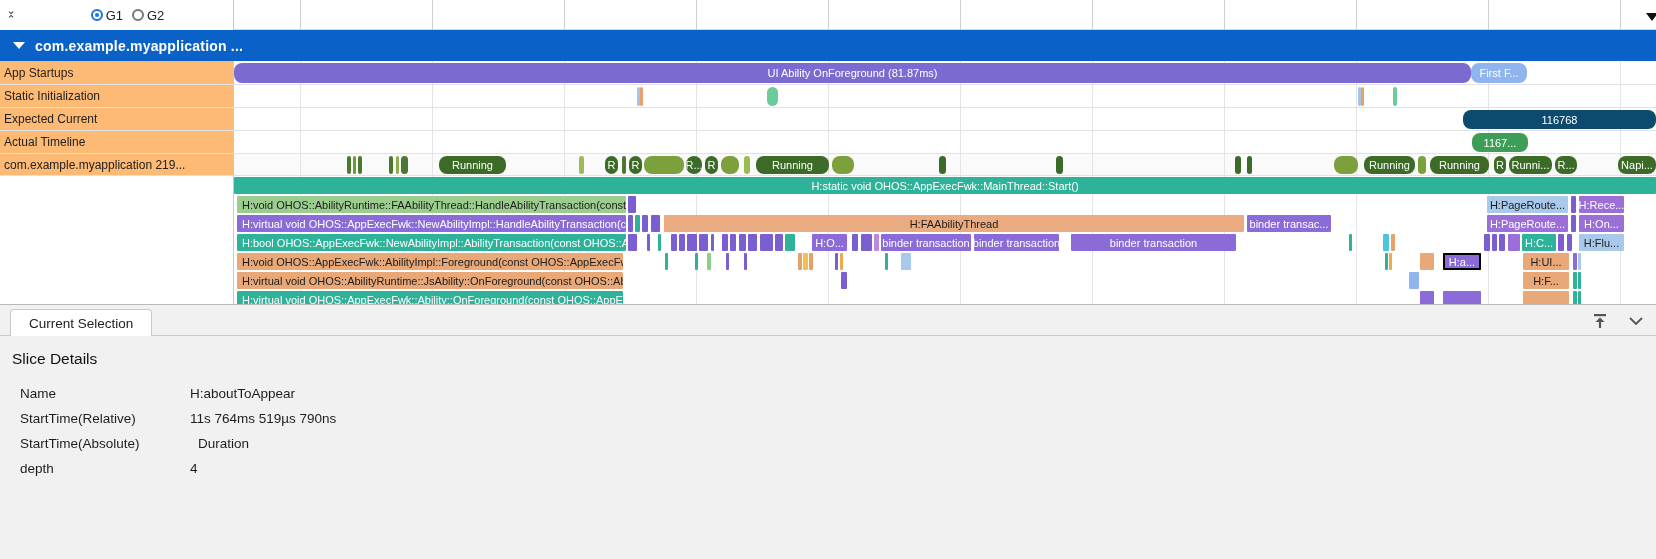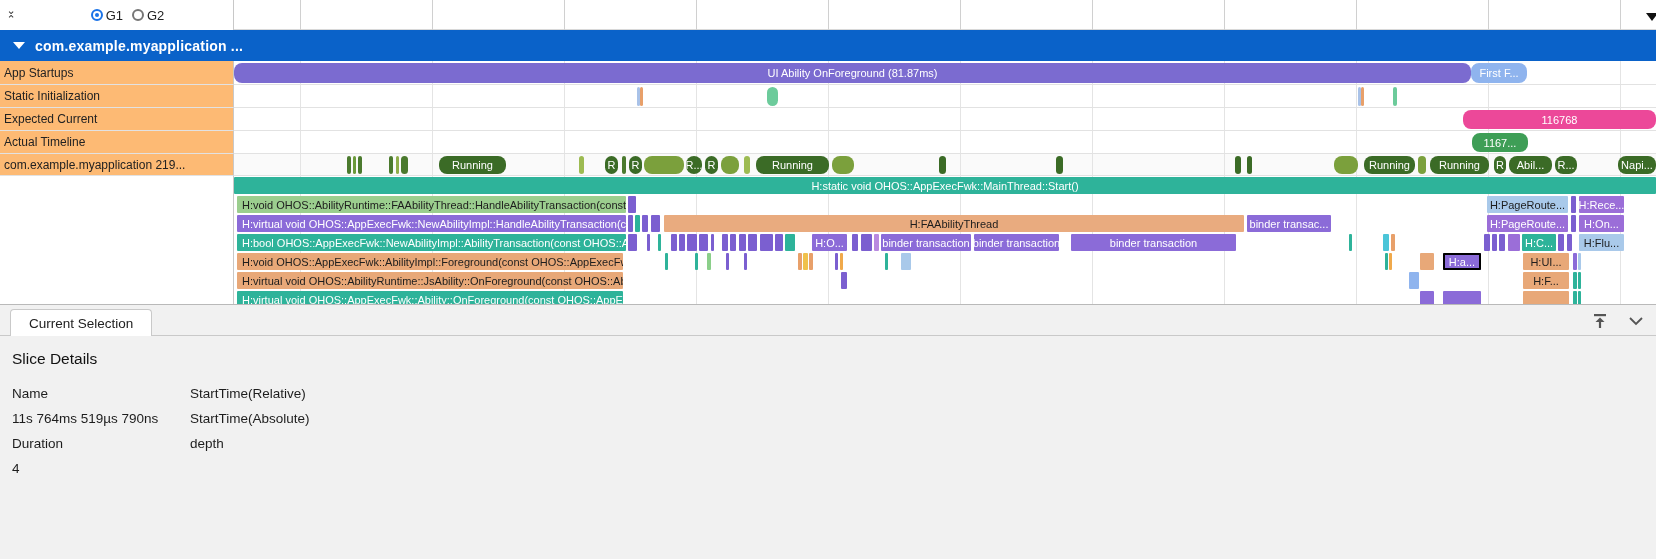--- a/index.html
+++ b/index.html
@@ -132,21 +132,21 @@
   }
   .tab-actions {
     position: absolute; right: 10px; top: 0; height: 31px;
     display: flex; align-items: center; gap: 16px;
   }
   .icon-btn { cursor: pointer; display: flex; align-items: center; justify-content: center; }
 
   .panel-body { padding: 14px 0 0 12px; background: #f1f1f1; height: 224px; }
   .panel-heading { font-size: 15.5px; color: #111; margin: 0 0 18px 0; }
   .kv-grid { display: grid; grid-template-columns: 178px auto; row-gap: 10px; font-size: 13.5px; }
-  .kv-key { color: #1d1d1d; }
+  .kv-key { color: #1d1d1d; margin-left: 8px; }
   .kv-val { color: #1d1d1d; }
 </style>
 </head>
 <body>
 
 <div id="app">
 
   <div class="ruler-strip">
     <div class="ruler-left">
       <div class="collapse-arrows">
@@ -233,21 +233,21 @@
           <div class="gridline" style="left: 198px;"></div>
           <div class="gridline" style="left: 330px;"></div>
           <div class="gridline" style="left: 462px;"></div>
           <div class="gridline" style="left: 594px;"></div>
           <div class="gridline" style="left: 726px;"></div>
           <div class="gridline" style="left: 858px;"></div>
           <div class="gridline" style="left: 990px;"></div>
           <div class="gridline" style="left: 1122px;"></div>
           <div class="gridline" style="left: 1254px;"></div>
           <div class="gridline" style="left: 1386px;"></div>
-          <div class="slice" style="left: 1229px; width: 193px; height: 19px; background: #ec4899;">116768</div>
+          <div class="slice" style="left: 1229px; width: 193px; height: 19px; background: #0c4a6e;">116768</div>
         </div>
       </div>
       <div class="track-row">
         <div class="track-label" style="height: 23px;">Actual Timeline</div>
         <div class="track-canvas" style="height: 23px;">
           <div class="gridline" style="left: 66px;"></div>
           <div class="gridline" style="left: 198px;"></div>
           <div class="gridline" style="left: 330px;"></div>
           <div class="gridline" style="left: 462px;"></div>
           <div class="gridline" style="left: 594px;"></div>
@@ -294,21 +294,21 @@
           <div class="slice" style="left: 598px; width: 22px; height: 18px; background: rgb(123, 160, 60);"></div>
           <div class="slice" style="left: 705px; width: 7px; height: 18px; background: rgb(59, 107, 38);"></div>
           <div class="slice" style="left: 822px; width: 7px; height: 18px; background: rgb(59, 107, 38);"></div>
           <div class="slice" style="left: 1001px; width: 6px; height: 18px; background: rgb(59, 107, 38);"></div>
           <div class="slice" style="left: 1013px; width: 5px; height: 18px; background: rgb(59, 107, 38);"></div>
           <div class="slice" style="left: 1100px; width: 24px; height: 18px; background: rgb(123, 160, 60);"></div>
           <div class="slice" style="left: 1130px; width: 51px; height: 18px; background: rgb(59, 107, 38);">Running</div>
           <div class="slice" style="left: 1184px; width: 8px; height: 18px; background: rgb(123, 160, 60);"></div>
           <div class="slice" style="left: 1196px; width: 59px; height: 18px; background: rgb(59, 107, 38);">Running</div>
           <div class="slice" style="left: 1260px; width: 12px; height: 18px; background: rgb(59, 107, 38);">R</div>
-          <div class="slice" style="left: 1275px; width: 43px; height: 18px; background: rgb(59, 107, 38);">Abil...</div>
+          <div class="slice" style="left: 1275px; width: 43px; height: 18px; background: rgb(59, 107, 38);">Runni...</div>
           <div class="slice" style="left: 1321px; width: 22px; height: 18px; background: rgb(59, 107, 38);">R...</div>
           <div class="slice" style="left: 1384px; width: 38px; height: 18px; background: rgb(59, 107, 38);">Napi...</div>
         </div>
       </div>
       <div class="track-row">
         <div class="flame-label"></div>
         <div class="flame-canvas">
           <div class="gridline" style="left: 66px;"></div>
           <div class="gridline" style="left: 198px;"></div>
           <div class="gridline" style="left: 330px;"></div>
@@ -435,20 +435,21 @@
           <svg width="20" height="20" viewBox="0 0 20 20">
             <path d="M4 7 L10 13 L16 7" stroke="#555" stroke-width="1.8" fill="none"></path>
           </svg>
         </div>
       </div>
     </div>
     <div class="panel-body">
       <div class="panel-heading">Slice Details</div>
       <div class="kv-grid" id="kv-grid">
           <div class="kv-key">Name</div>
+          <div class="kv-val">H:aboutToAppear</div>
           <div class="kv-key">StartTime(Relative)</div>
           <div class="kv-val">11s 764ms 519µs 790ns</div>
           <div class="kv-key">StartTime(Absolute)</div>
           <div class="kv-key">Duration</div>
           <div class="kv-key">depth</div>
           <div class="kv-val">4</div>
         </div>
     </div>
   </div>
 

